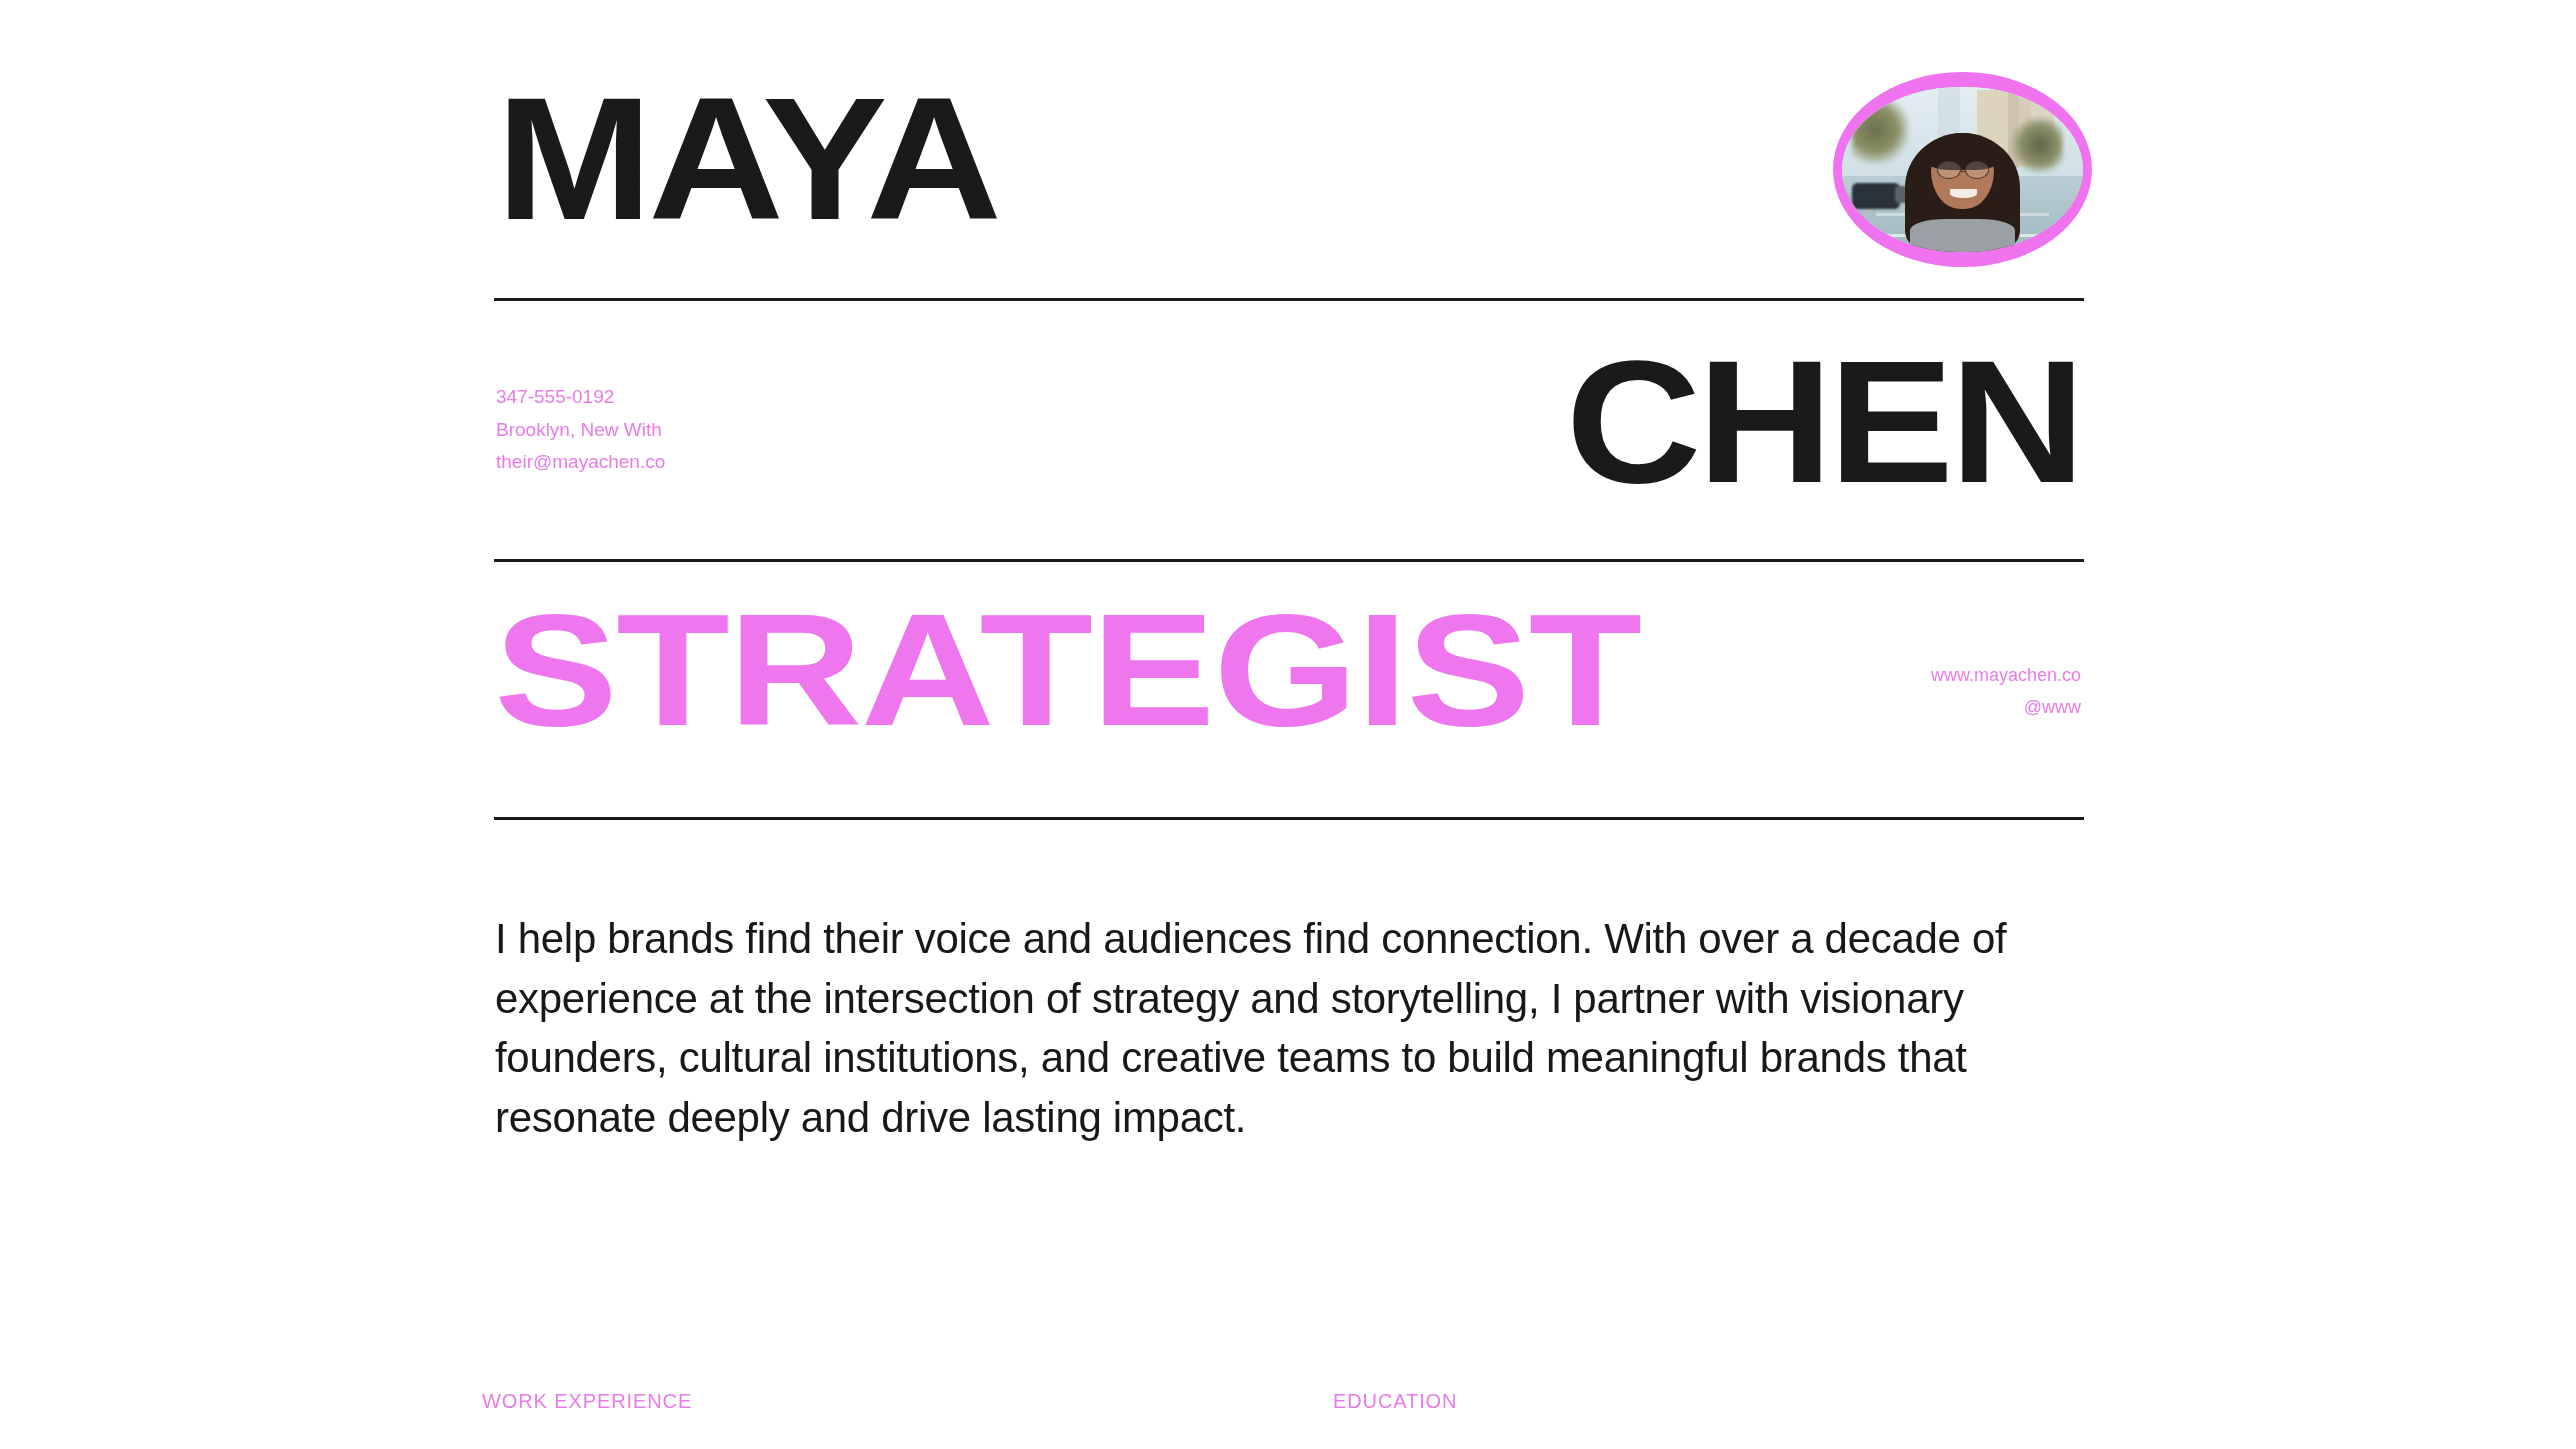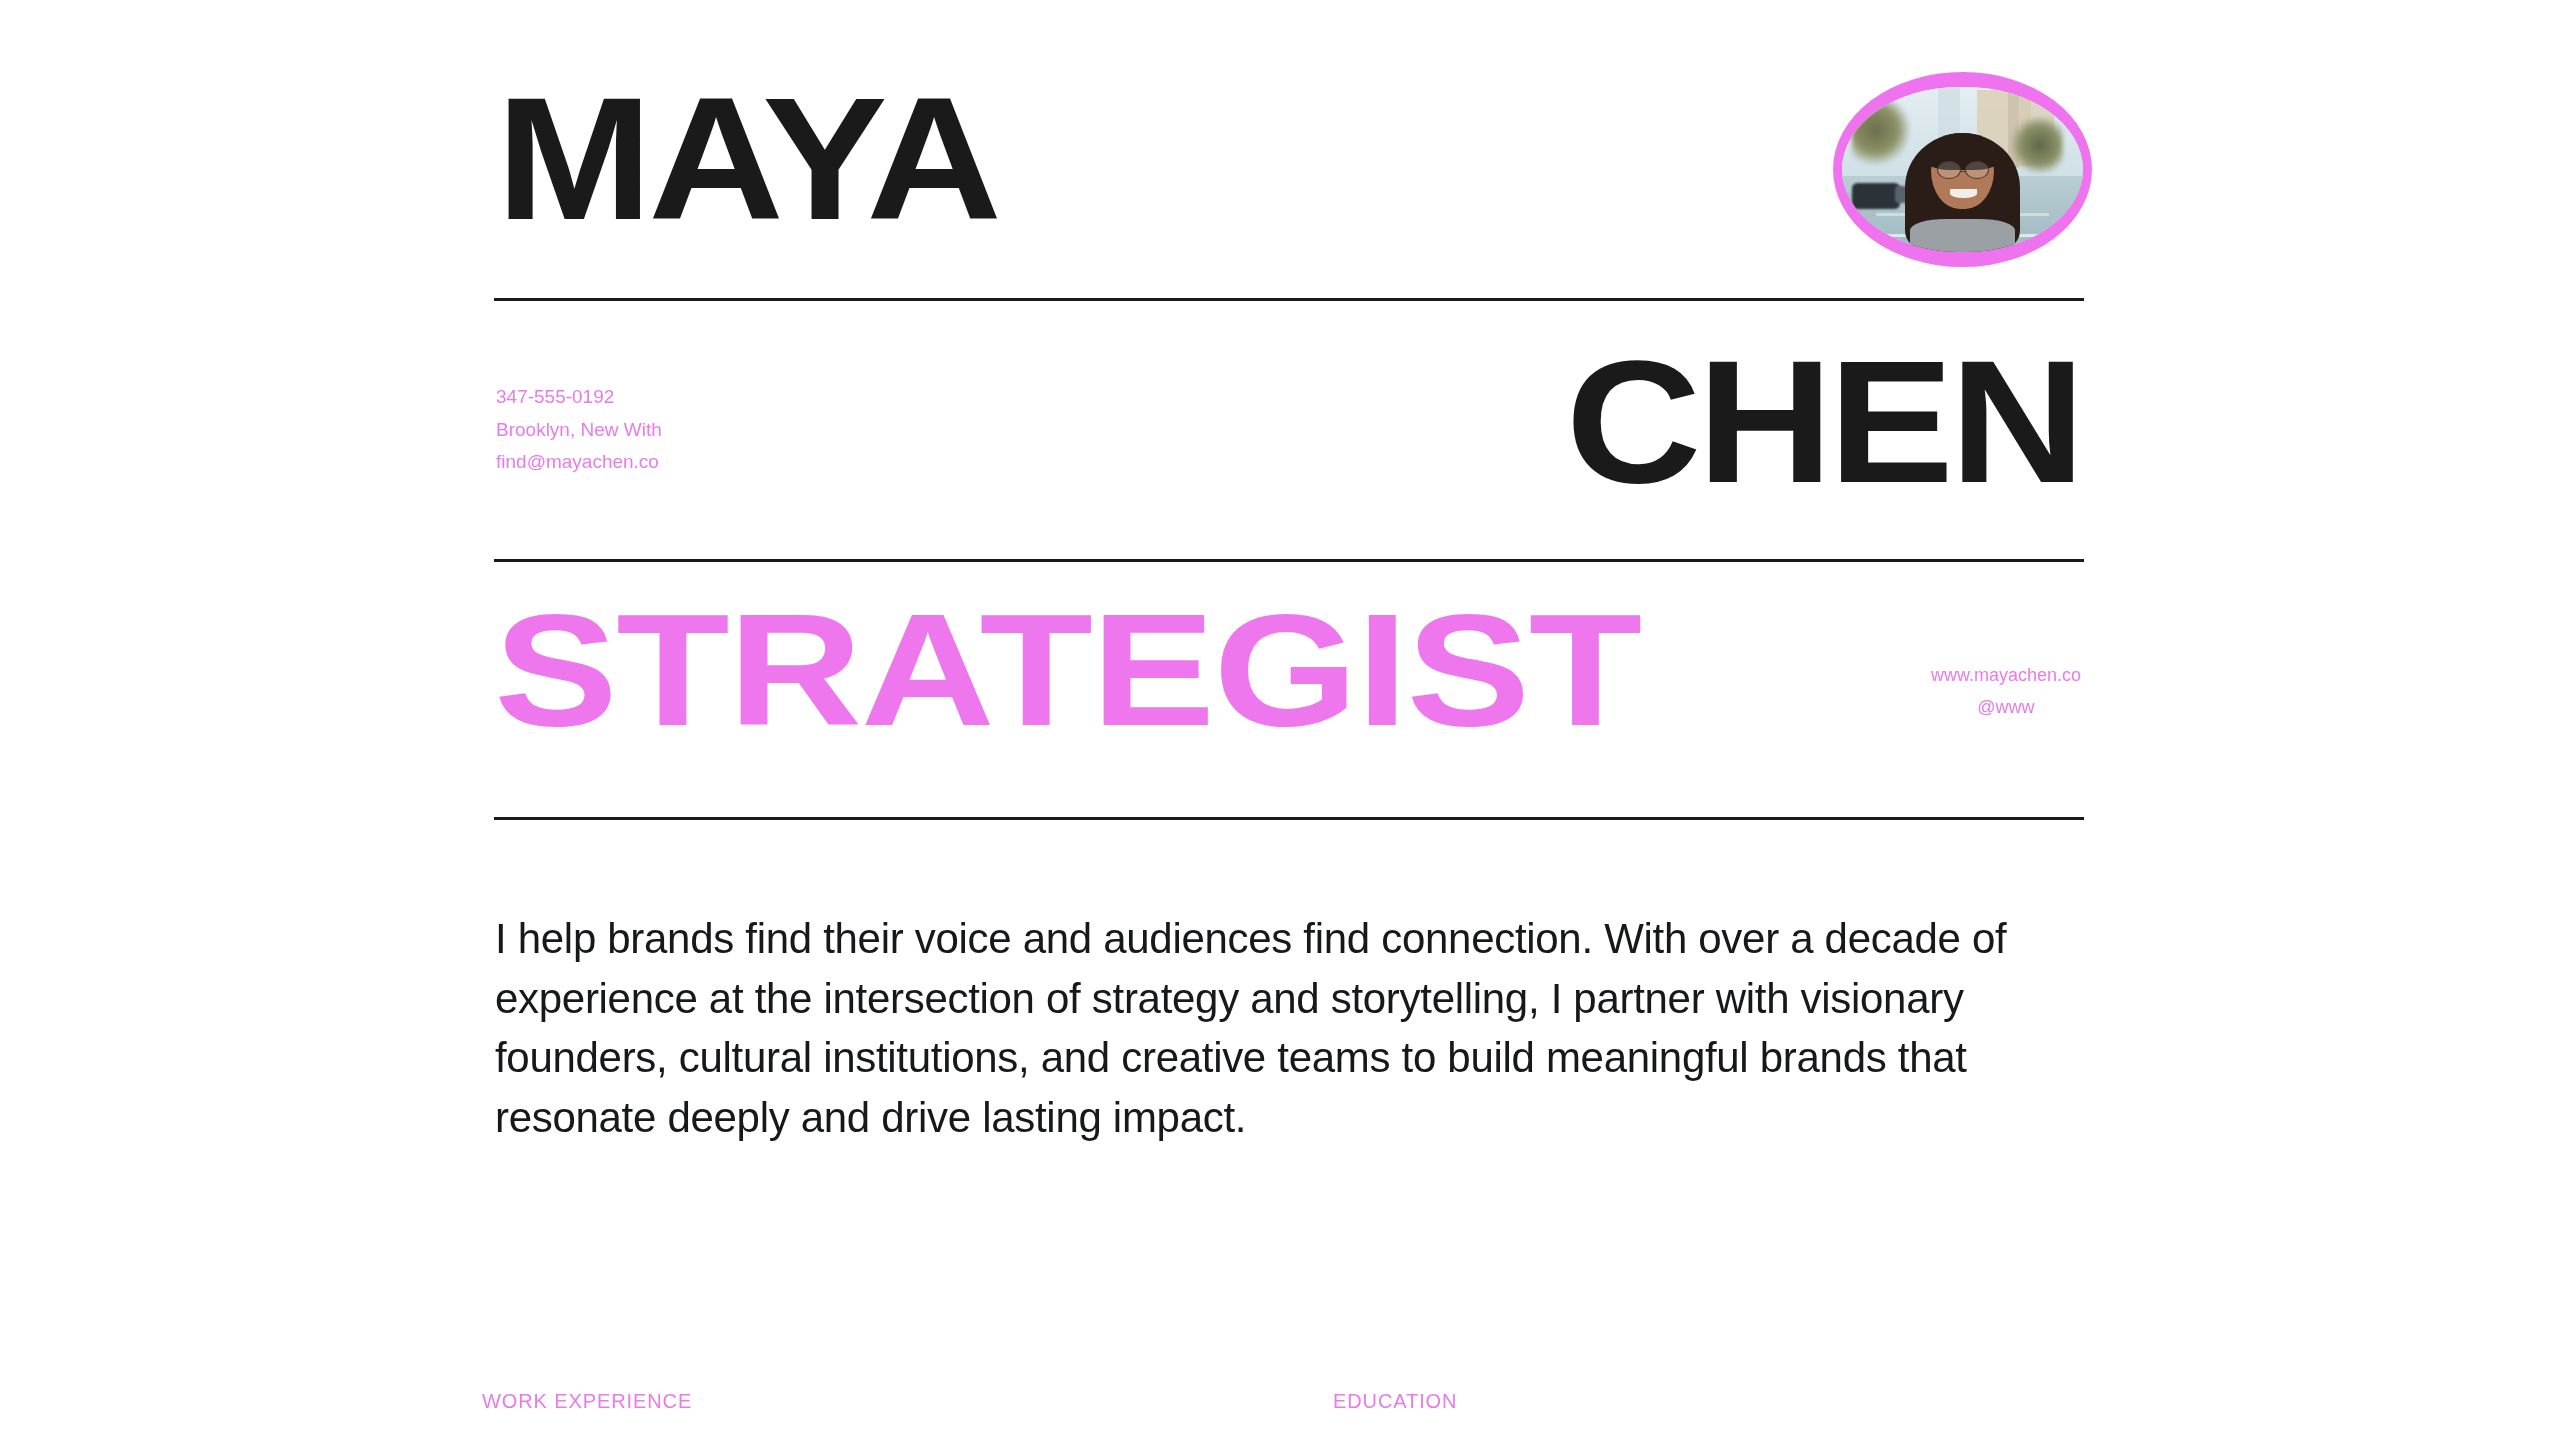--- a/index.html
+++ b/index.html
@@ -156,21 +156,21 @@
     white-space: nowrap;
   }
 
   .links-block {
     position: absolute;
     right: 495px;
     top: 659px;
     font-size: 18px;
     line-height: 1.8;
     color: #e87be8;
-    text-align: center;
+    text-align: right;
   }
   .link-line { display: block; white-space: nowrap; }
 
   
   .summary {
     position: absolute;
     left: 495px;
     top: 909px;
     width: 1610px;
     font-size: 42px;
@@ -225,21 +225,21 @@
       <span class="ph-smile"></span>
       <span class="ph-body"></span>
     </div>
   </div>
 
   <div class="rule rule-1"></div>
 
   <div class="contact-block">
     <span class="contact-line">347-555-0192</span>
     <span class="contact-line">Brooklyn, New With</span>
-    <span class="contact-line">find@mayachen.co</span>
+    <span class="contact-line">their@mayachen.co</span>
   </div>
 
   <h1 class="band-name-last">CHEN</h1>
 
   <div class="rule rule-2"></div>
 
   <h2 class="role-title">STRATEGIST</h2>
 
   <div class="links-block">
     <span class="link-line">www.mayachen.co</span>

